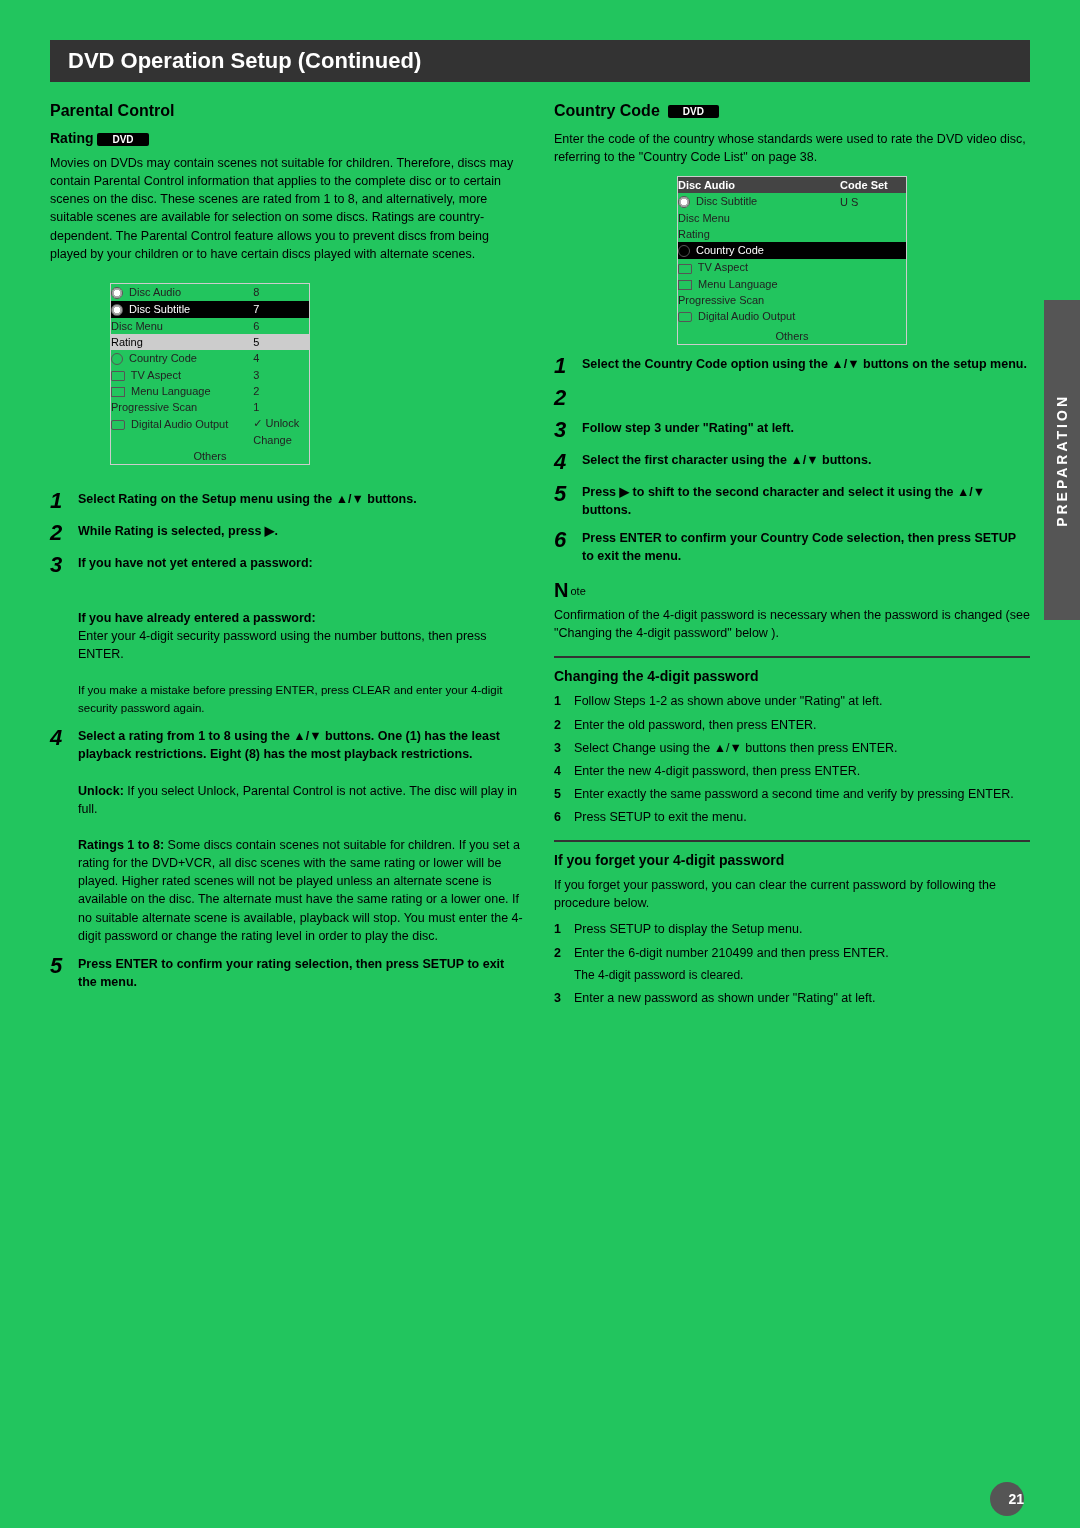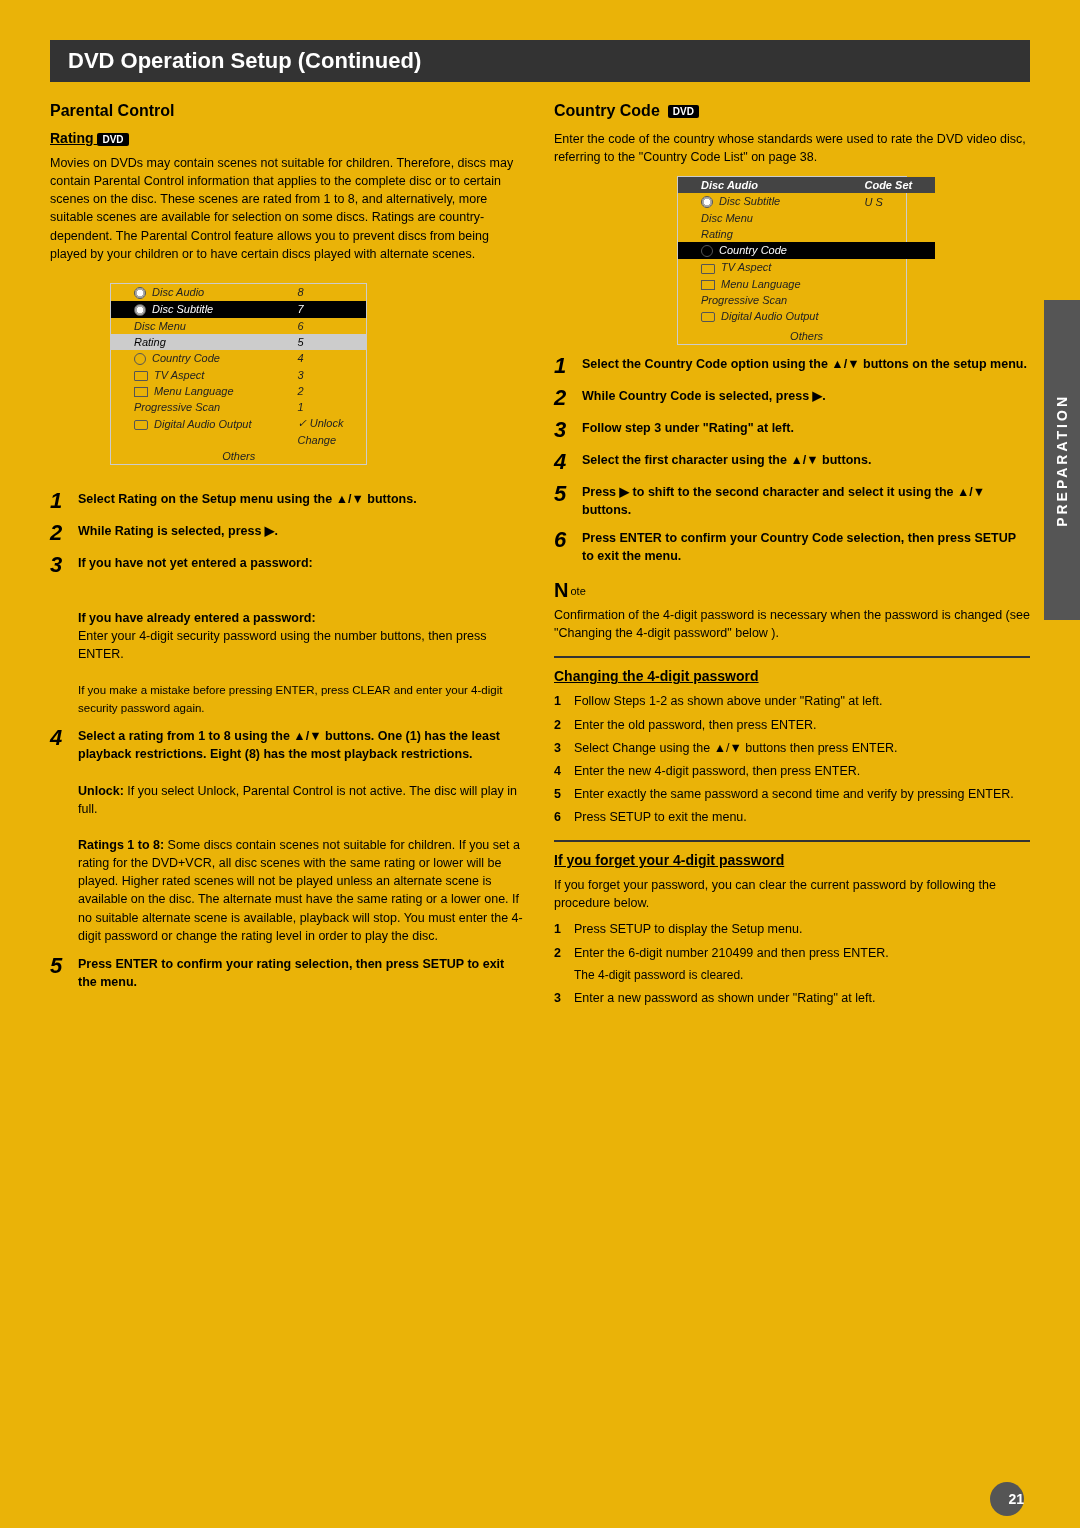--- a/index.html
+++ b/index.html
@@ -9,21 +9,21 @@
       background: #fff;
       font-family: Arial, Helvetica, sans-serif;
       font-size: 13px;
       color: #000;
       position: relative;
     }
 
     .page-container {
       width: 1080px;
       min-height: 1528px;
-      background: #eab308;
+      background: #22c55e;
       padding: 40px 50px;
       position: relative;
     }
 
     
     .corner-mark {
       position: absolute;
       width: 20px;
       height: 20px;
       border-color: #000;
@@ -89,30 +89,29 @@
       display: flex;
       align-items: center;
       gap: 8px;
     }
 
     .dvd-badge {
       background: #000;
       color: #fff;
       font-size: 10px;
       font-weight: bold;
-      padding: 1px 5px;
+      padding: 1px 15px;
       border-radius: 2px;
       display: inline-block;
     }
 
     .subsection-heading {
       font-size: 14px;
       font-weight: bold;
       margin-bottom: 8px;
-      text-decoration: underline;
     }
 
     p {
       margin-bottom: 8px;
       line-height: 1.45;
       font-size: 12.5px;
     }
 
     
     .menu-box {
@@ -123,23 +122,22 @@
     }
     .menu-box-left { margin-left: 60px; }
     .menu-box-right { margin-left: auto; margin-right: auto; display: block; width: 220px; }
 
     .menu-table {
       width: 100%;
       border-collapse: collapse;
       font-size: 11px;
     }
     .menu-table td {
-      padding: 2px 23px;
+      padding: 2px 0;
       white-space: nowrap;
-      font-style: italic;
     }
     .menu-table .menu-header td {
       background: #444;
       color: #fff;
       font-weight: bold;
       font-size: 11px;
     }
     .menu-table .menu-selected td {
       background: #000;
       color: #fff;
@@ -466,23 +464,20 @@
 
         <div class="step-item">
           <span class="step-num">1</span>
           <div class="step-content">
             <strong>Select the Country Code option using the ▲/▼ buttons on the setup menu.</strong>
           </div>
         </div>
 
         <div class="step-item">
           <span class="step-num">2</span>
-          <div class="step-content">
-            <strong>While Country Code is selected, press ▶.</strong>
-          </div>
         </div>
 
         <div class="step-item">
           <span class="step-num">3</span>
           <div class="step-content">
             <strong>Follow step 3 under "Rating" at left.</strong>
           </div>
         </div>
 
         <div class="step-item">

